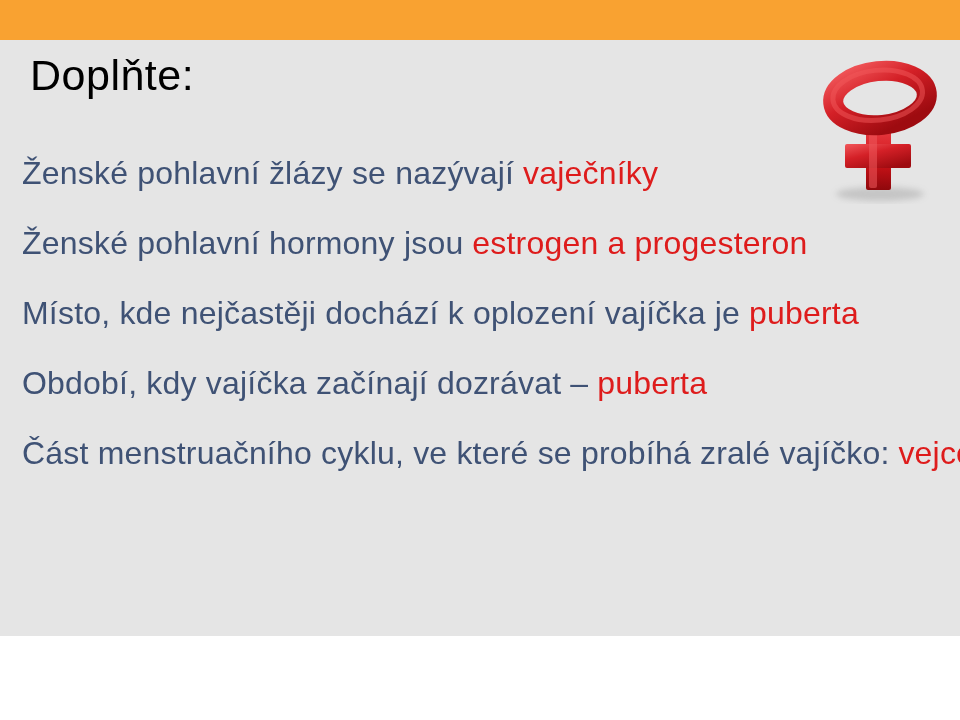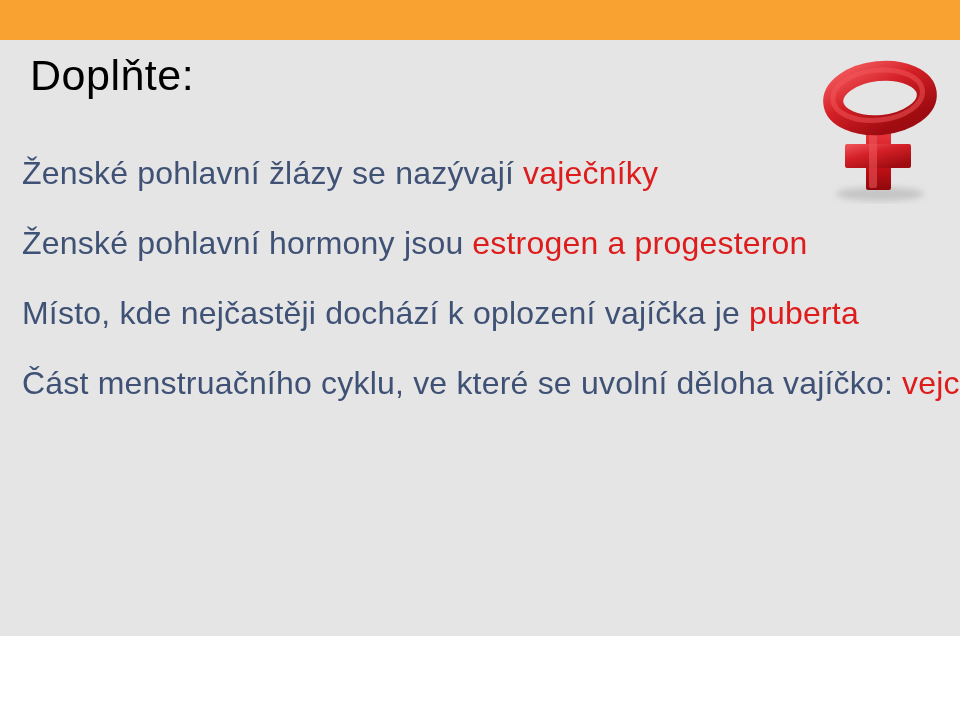--- a/index.html
+++ b/index.html
@@ -103,18 +103,22 @@
     </div>
     <div class="qline">
       <span class="prompt" style="color: rgb(63, 82, 117); text-align: right;">Ženské pohlavní hormony jsou</span>
       <span class="answer" style="color: rgb(222, 28, 28); text-align: right;">estrogen a progesteron</span>
     </div>
     <div class="qline">
       <span class="prompt" style="color: rgb(63, 82, 117);">Místo, kde nejčastěji dochází k oplození vajíčka je</span>
       <span class="answer" style="color: rgb(222, 28, 28);">puberta</span>
     </div>
     <div class="qline">
-      <span class="prompt" style="color: rgb(63, 82, 117);">Část menstruačního cyklu, ve které se uvolní děloha vajíčko:</span>
+      <span class="prompt" style="color: rgb(63, 82, 117);">Období, kdy vajíčka začínají dozrávat –</span>
+      <span class="answer" style="color: rgb(222, 28, 28);">puberta</span>
+    </div>
+    <div class="qline">
+      <span class="prompt" style="color: rgb(63, 82, 117);">Část menstruačního cyklu, ve které se probíhá zralé vajíčko:</span>
       <span class="answer" style="color: rgb(222, 28, 28);">vejcovod</span>
     </div>
   </div>
 
 </div>
 
 </body></html>

